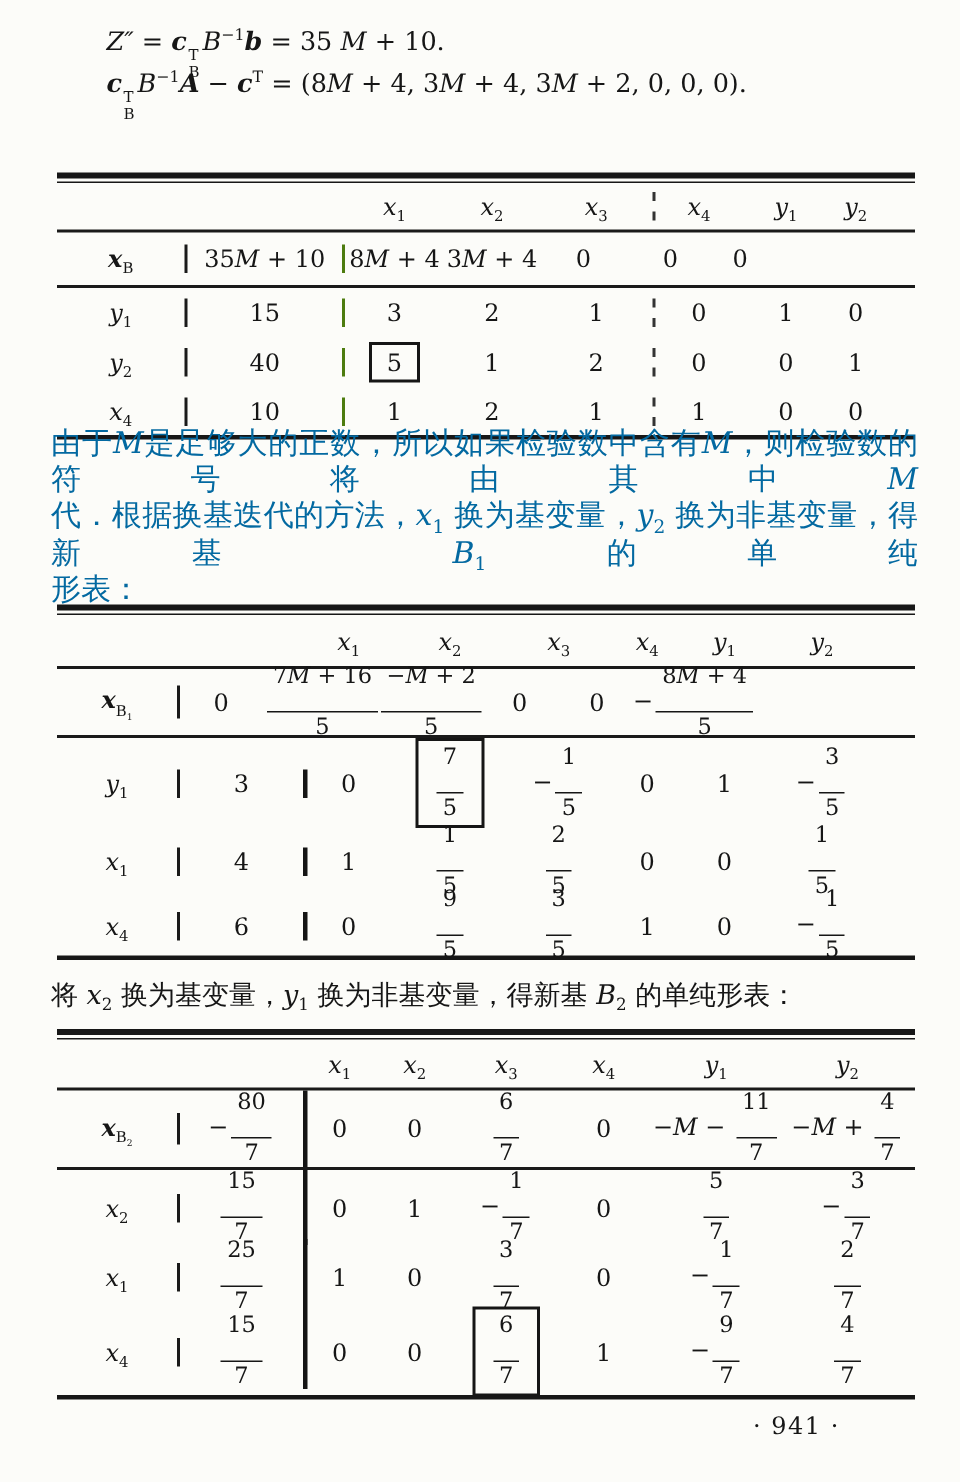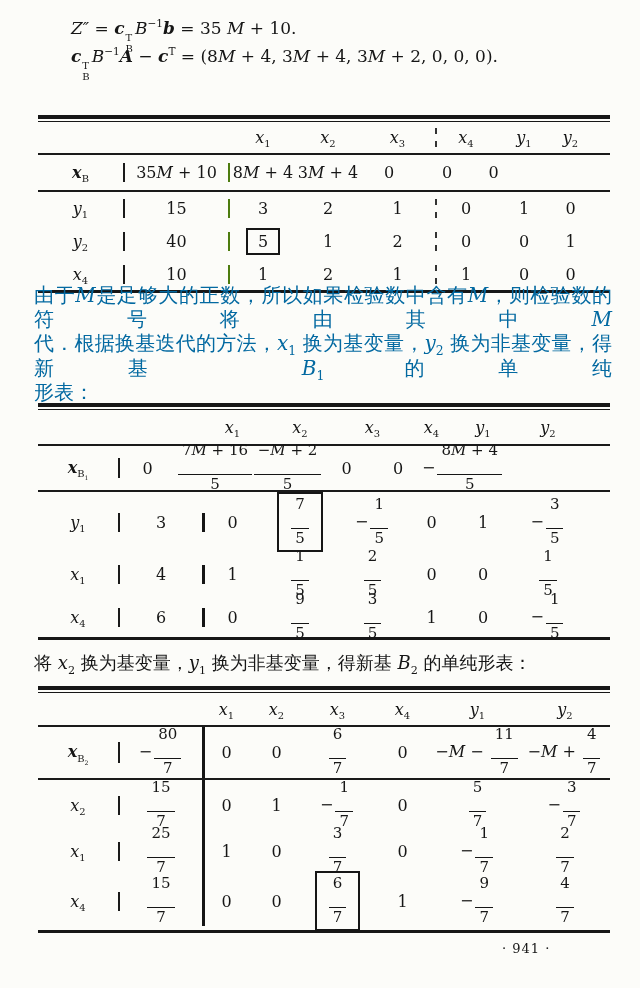--- a/index.html
+++ b/index.html
@@ -25,21 +25,21 @@
 
   .equations { position:absolute; left:71px; top:14px; font-size:17px; }
   .eq { height:28px; line-height:28px; white-space:nowrap; }
 
   .para { position:absolute; left:34px; top:283px; width:578px; font-size:20px; color:#0369a1; }
   .pline { line-height:24.2px; text-align:justify; text-align-last:justify; }
   .pline:last-child { text-align-last:left; }
 
   .caption { position:absolute; left:34px; top:651px; font-size:18px; white-space:nowrap; }
 
-  .pageno { position:absolute; left:502px; top:941px; font-size:13px; letter-spacing:1px; }
+  .pageno { position:absolute; left:502px; top:941px; font-size:16px; letter-spacing:1px; }
 
   .tablewrap { position:absolute; left:38px; width:572px;
                border-top:4px solid #171717; border-bottom:3px solid #171717; background:transparent; }
   .tablewrap::before { content:""; display:block; height:1px; background:#171717; margin-top:2px; }
   .trow { display:flex; align-items:center; }
   .tcell { display:flex; align-items:center; justify-content:center; font-size:16px; flex:0 0 auto; }
   .cellin { display:inline-block; white-space:nowrap; text-align:center; }
 
   
   .t1 { top:115px; }

